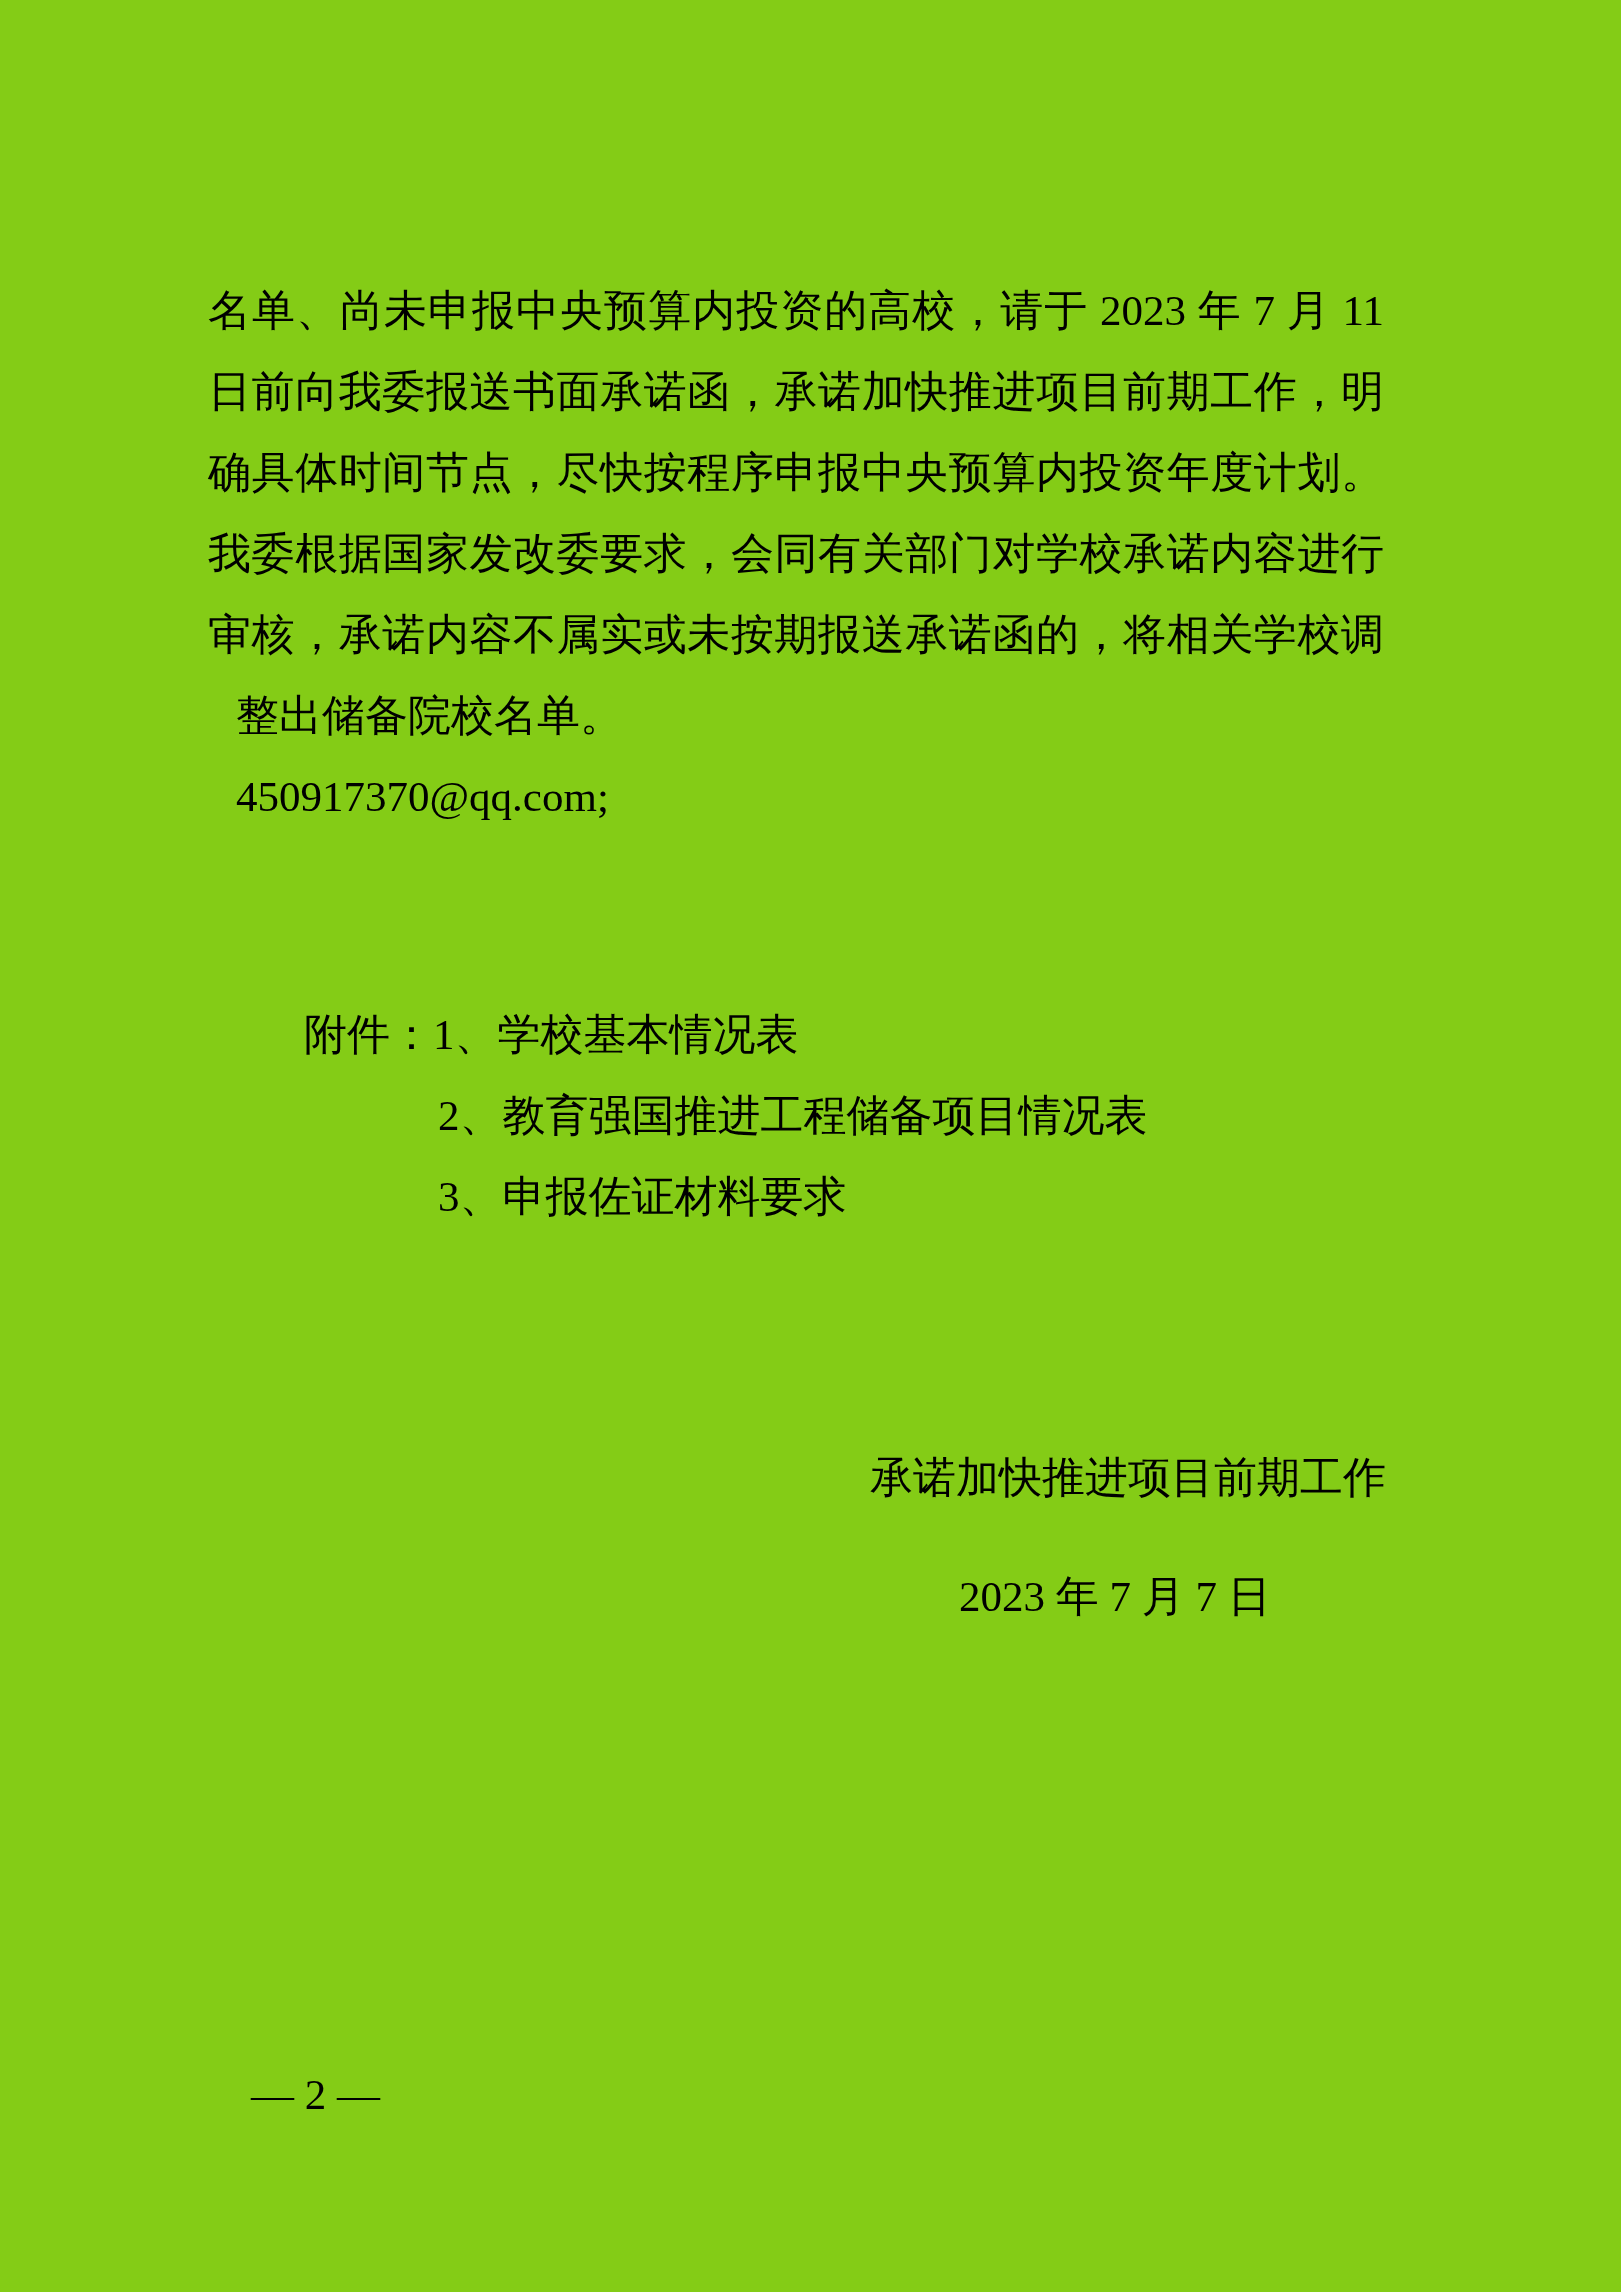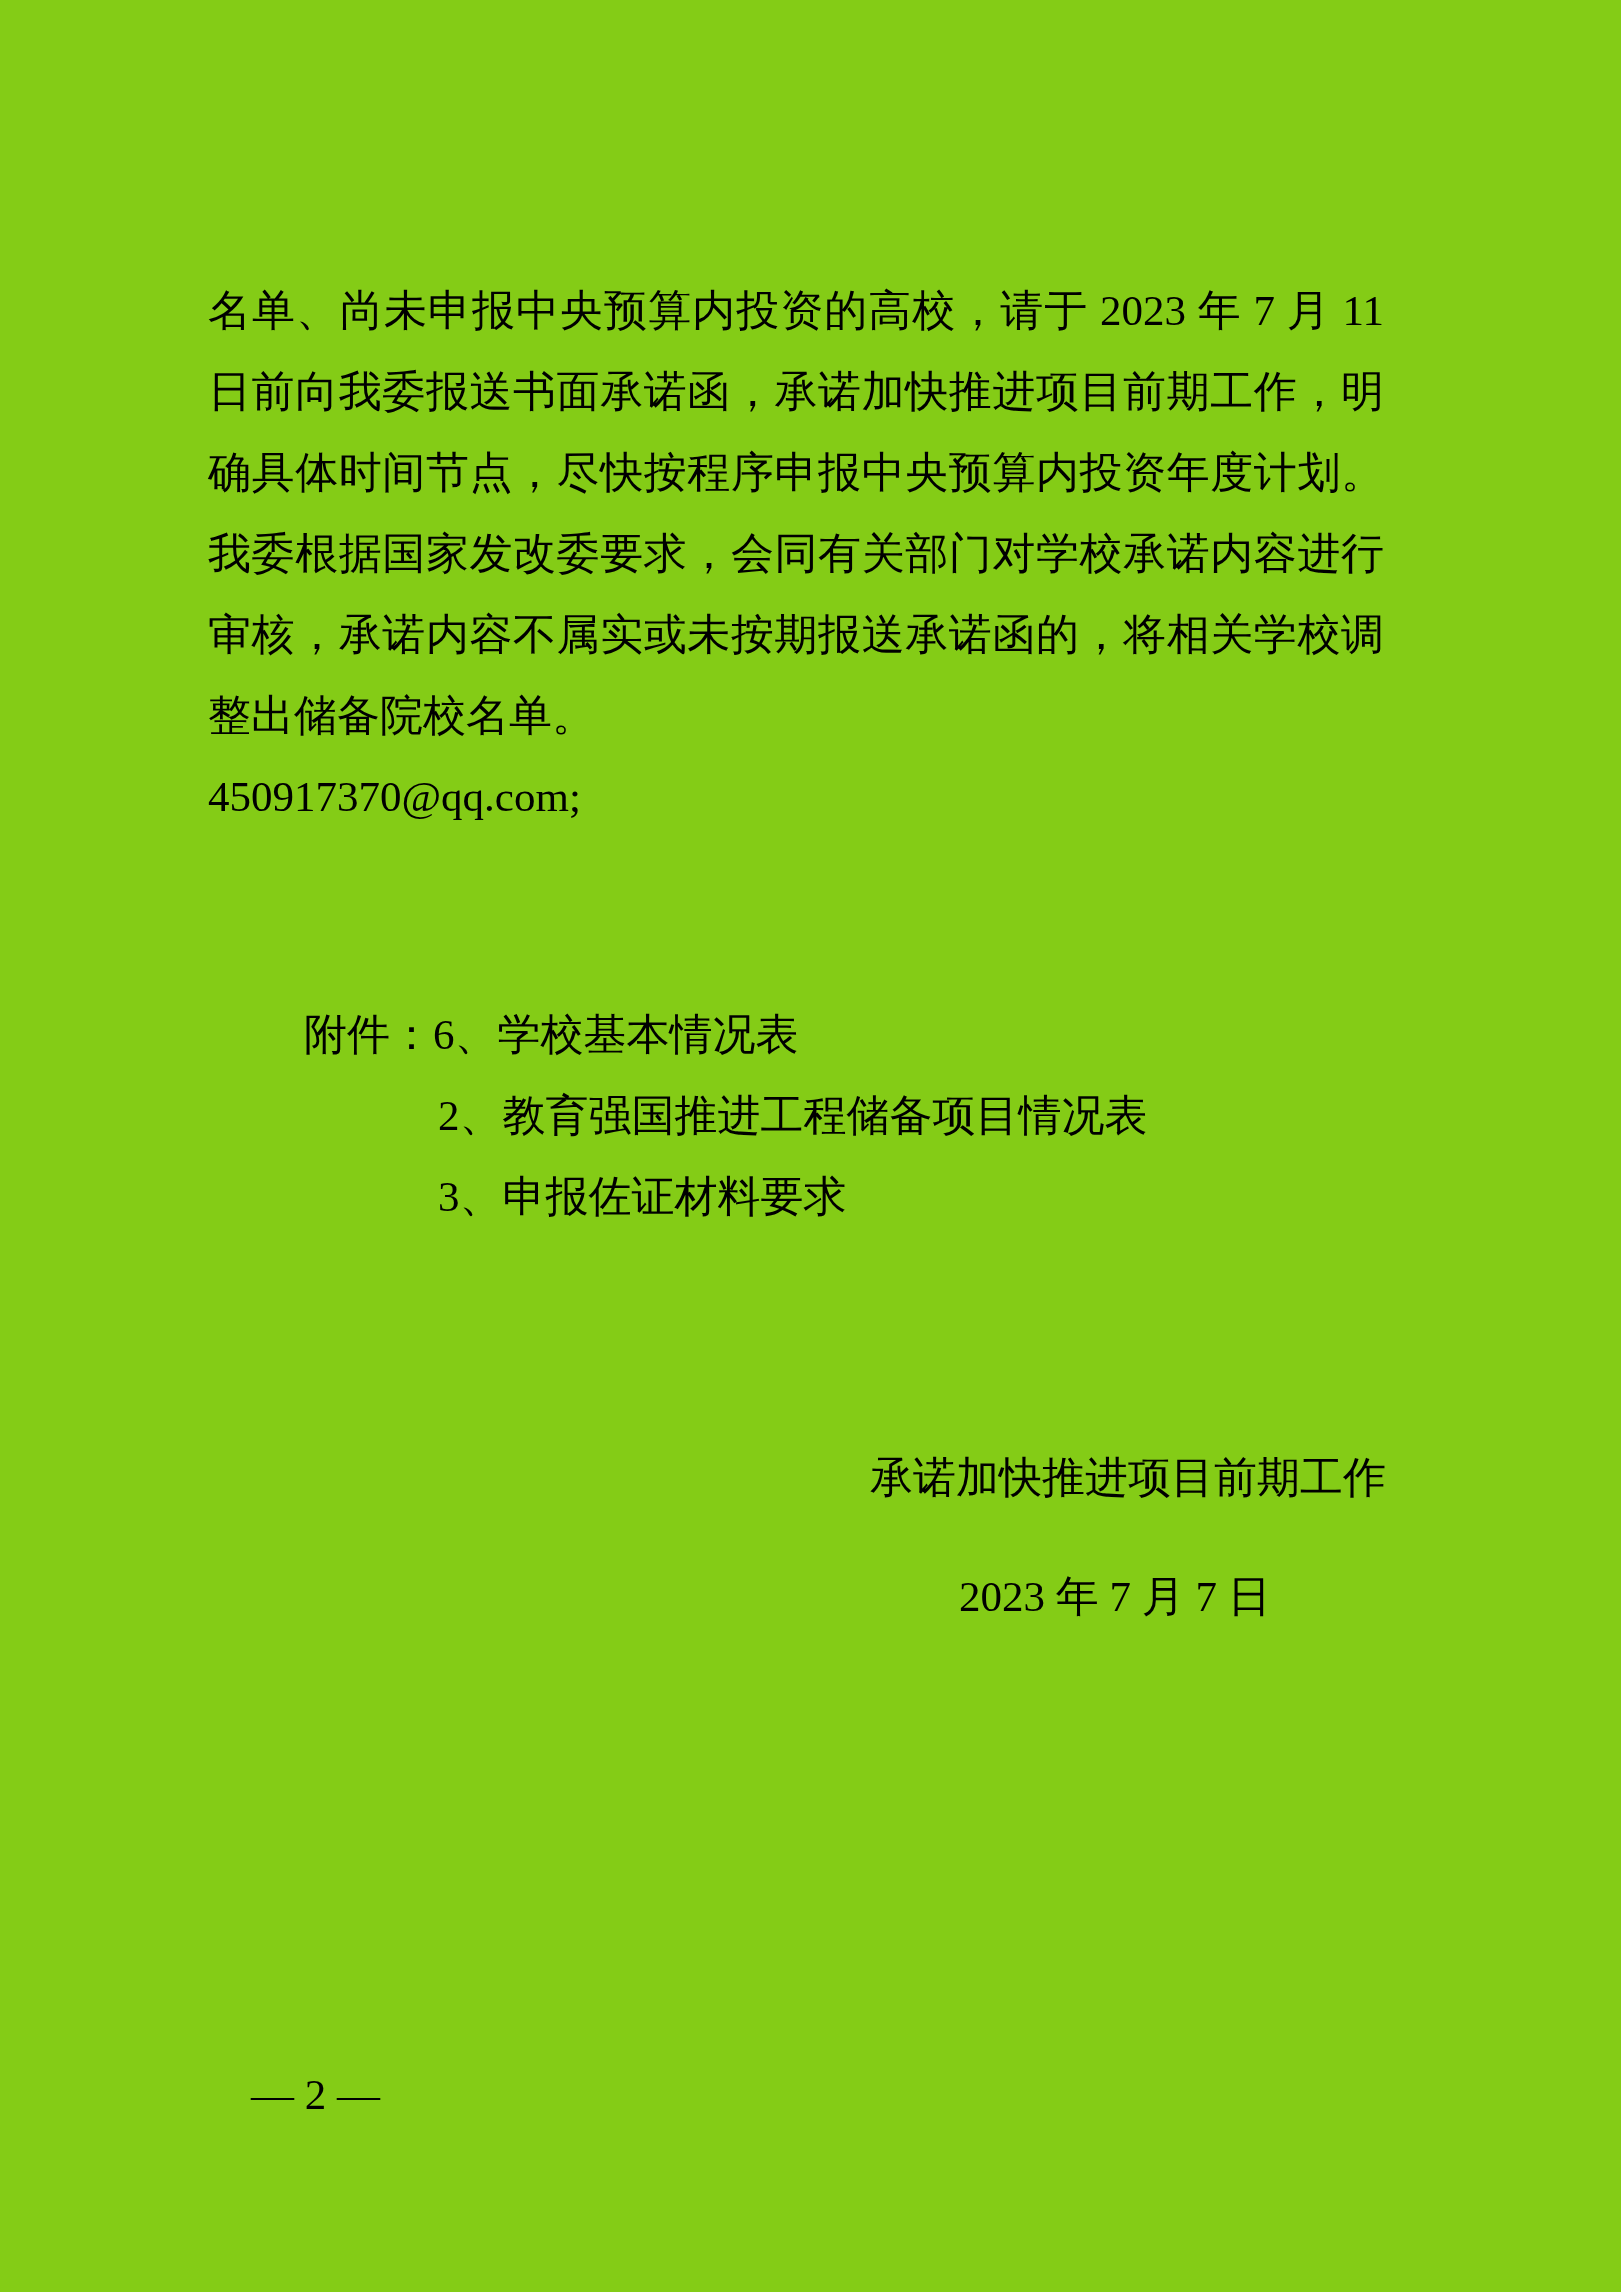--- a/index.html
+++ b/index.html
@@ -37,20 +37,21 @@
       line-height: 81px;
       font-size: 43px;
       letter-spacing: 0;
     }
     .just {
       text-align: justify;
       text-align-last: justify;
     }
     .plain {
       white-space: nowrap;
+      margin-left: 28px;
     }
     .indent2 {
       text-indent: 94px;
       white-space: nowrap;
     }
     .attach-first {
       padding-left: 96px;
       white-space: nowrap;
     }
     .attach-item {
@@ -91,21 +92,21 @@
     <div class="line just">名单、尚未申报中央预算内投资的高校，请于 2023 年 7 月 11</div>
     <div class="line just">日前向我委报送书面承诺函，承诺加快推进项目前期工作，明</div>
     <div class="line just">确具体时间节点，尽快按程序申报中央预算内投资年度计划。</div>
     <div class="line just">我委根据国家发改委要求，会同有关部门对学校承诺内容进行</div>
     <div class="line just">审核，承诺内容不属实或未按期报送承诺函的，将相关学校调</div>
     <div class="line plain">整出储备院校名单。</div>
     <div class="line plain">450917370@qq.com;</div>
   </div>
 
   <div class="attachments">
-    <div class="line attach-first"><span>附件：</span><span>6、学校基本情况表</span></div>
+    <div class="line attach-first"><span>附件：</span><span>1、学校基本情况表</span></div>
     <div class="line attach-item">2、教育强国推进工程储备项目情况表</div>
     <div class="line attach-item">3、申报佐证材料要求</div>
   </div>
 
   <div class="sig-org">承诺加快推进项目前期工作</div>
   <div class="sig-date">2023 年 7 月 7 日</div>
 
   <div class="page-number">— 2 —</div>
 
 </div>

